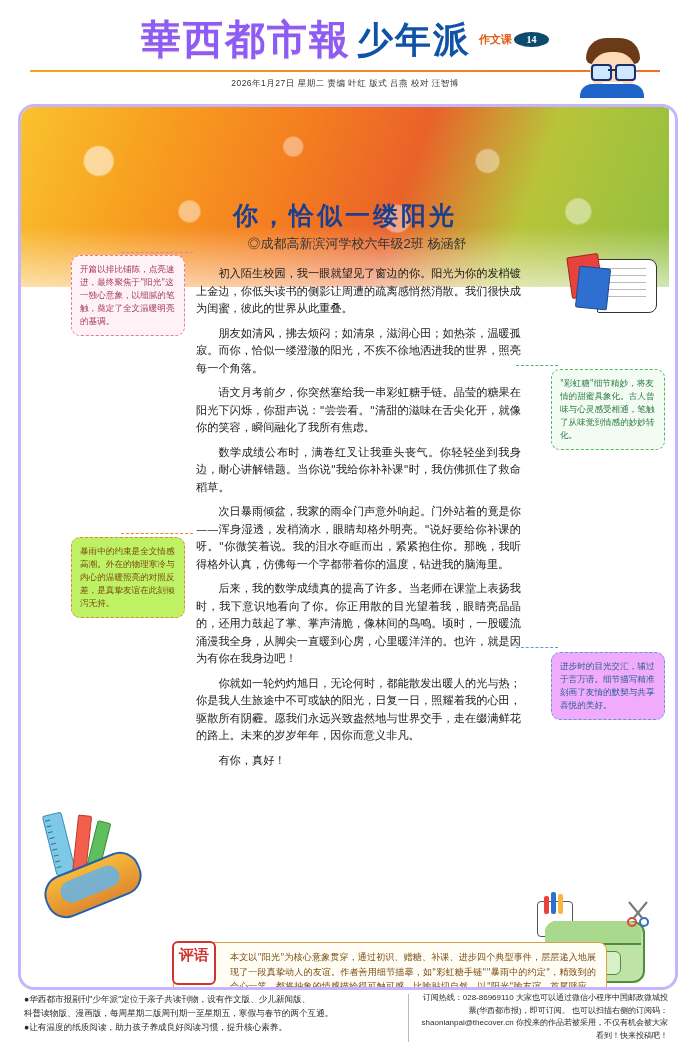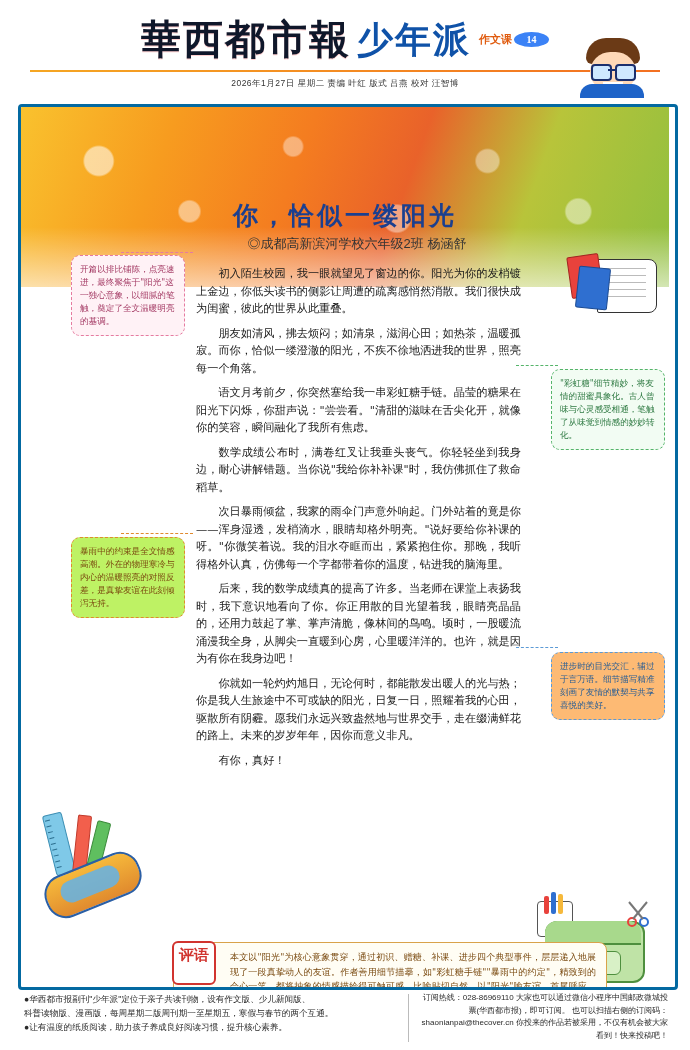--- a/index.html
+++ b/index.html
@@ -17,38 +17,38 @@
   .masthead{
     position:absolute;left:0;top:0;width:690px;height:100px;
     background:#ffffff;
   }
   .mast-inner{
     position:absolute;left:0;top:8px;width:690px;height:62px;
     display:flex;align-items:center;justify-content:center;gap:6px;
   }
   .brand-red{
     font-family:"DejaVu Serif", serif;
-    font-size:40px;font-weight:700;color:#0f172a;
+    font-size:40px;font-weight:700;color:#8b5cf6;
     letter-spacing:2px;
     line-height:1;
     text-shadow:0 1px 0 #ffd0d0;
   }
   .brand-blue{
     font-family:"DejaVu Serif", serif;
     font-size:36px;font-weight:700;color:#0f52a8;
     letter-spacing:2px;line-height:1;
   }
   .brand-tag{
     display:inline-flex;gap:2px;
     font-size:11px;color:#e05c10;font-weight:700;
     margin-left:2px;
   }
   .tag-num{
     display:inline-block;width:35px;height:15px;border-radius:50%;
-    background:#3b82f6;color:#fff;font-size:10px;
+    background:#0c4a6e;color:#fff;font-size:10px;
     text-align:center;line-height:15px;
   }
   .mast-underline{
     position:absolute;left:30px;top:70px;width:630px;height:2px;
     background:linear-gradient(90deg,#f5a623,#f37021);
   }
   .mast-line{
     position:absolute;left:0;top:78px;width:690px;
     text-align:center;font-size:8.5px;color:#333;
     font-family:"Liberation Sans", sans-serif;
@@ -68,21 +68,21 @@
   .m-face{position:absolute;left:18px;top:14px;width:46px;height:38px;background:#ffd9b8;border-radius:23px 23px 20px 20px;}
   .m-glass{position:absolute;top:26px;width:17px;height:13px;border:2.2px solid #1b2f6e;border-radius:4px;background:#cfe8ff;}
   .m-glass.l{left:19px;} .m-glass.r{left:43px;}
   .m-bridge{position:absolute;left:36px;top:31px;width:7px;height:2px;background:#1b2f6e;}
   .m-body{position:absolute;left:8px;top:46px;width:64px;height:14px;background:#1e63c8;border-radius:12px 12px 0 0;}
   .m-collar{position:absolute;left:31px;top:44px;width:20px;height:9px;background:#fff;border-radius:0 0 8px 8px;}
 
   
   .frame{
     position:absolute;left:18px;top:104px;width:654px;height:880px;
-    border:3px solid #0369a1;border-radius:4px;
+    border:3px solid #c4b5fd;border-radius:16px;
     background:#fff;overflow:hidden;
   }
   
   .hero{
     position:absolute;left:0;top:0;width:648px;height:180px;
     background:
       radial-gradient(circle at 12% 30%, rgba(255,255,255,.55) 0 14px, rgba(255,255,255,0) 16px),
       radial-gradient(circle at 26% 58%, rgba(255,255,255,.45) 0 10px, rgba(255,255,255,0) 12px),
       radial-gradient(circle at 42% 22%, rgba(255,255,255,.4) 0 9px, rgba(255,255,255,0) 11px),
       radial-gradient(circle at 58% 62%, rgba(255,255,255,.42) 0 13px, rgba(255,255,255,0) 15px),
@@ -123,21 +123,21 @@
     border:1.4px dashed #e08a2e;
     border-radius:9px;
     padding:7px 8px;
     font-size:8.6px;line-height:13px;
     color:#7a4a10;
     background:#bef264;
     font-family:"DejaVu Serif", serif;
   }
   .note.pink{border-color:#e57ba0;background:#fff2f6;color:#a43a64;}
   .note.green{border-color:#55b46a;background:#f2fcf3;color:#2f7a43;}
-  .note.blue{border-color:#5b9ad6;background:#fdba74;color:#2a5e94;}
+  .note.blue{border-color:#5b9ad6;background:#f0abfc;color:#2a5e94;}
 
   .dash-line{position:absolute;border-top:1.2px dashed #e08a2e;height:0;}
   .dash-line.green{border-top-color:#55b46a;}
   .dash-line.blue{border-top-color:#5b9ad6;}
   .dash-line.pink{border-top-color:#e57ba0;}
 
   
   .book{position:absolute;right:16px;top:146px;width:92px;height:64px;}
   .bk-page{position:absolute;left:30px;top:6px;width:58px;height:52px;background:#fff;border:1.6px solid #333;border-radius:2px 8px 8px 2px;}
   .bk-page:before{content:"";position:absolute;left:6px;top:8px;width:42px;height:1.4px;background:#bbb;box-shadow:0 7px 0 #bbb,0 14px 0 #bbb,0 21px 0 #bbb,0 28px 0 #bbb;}

